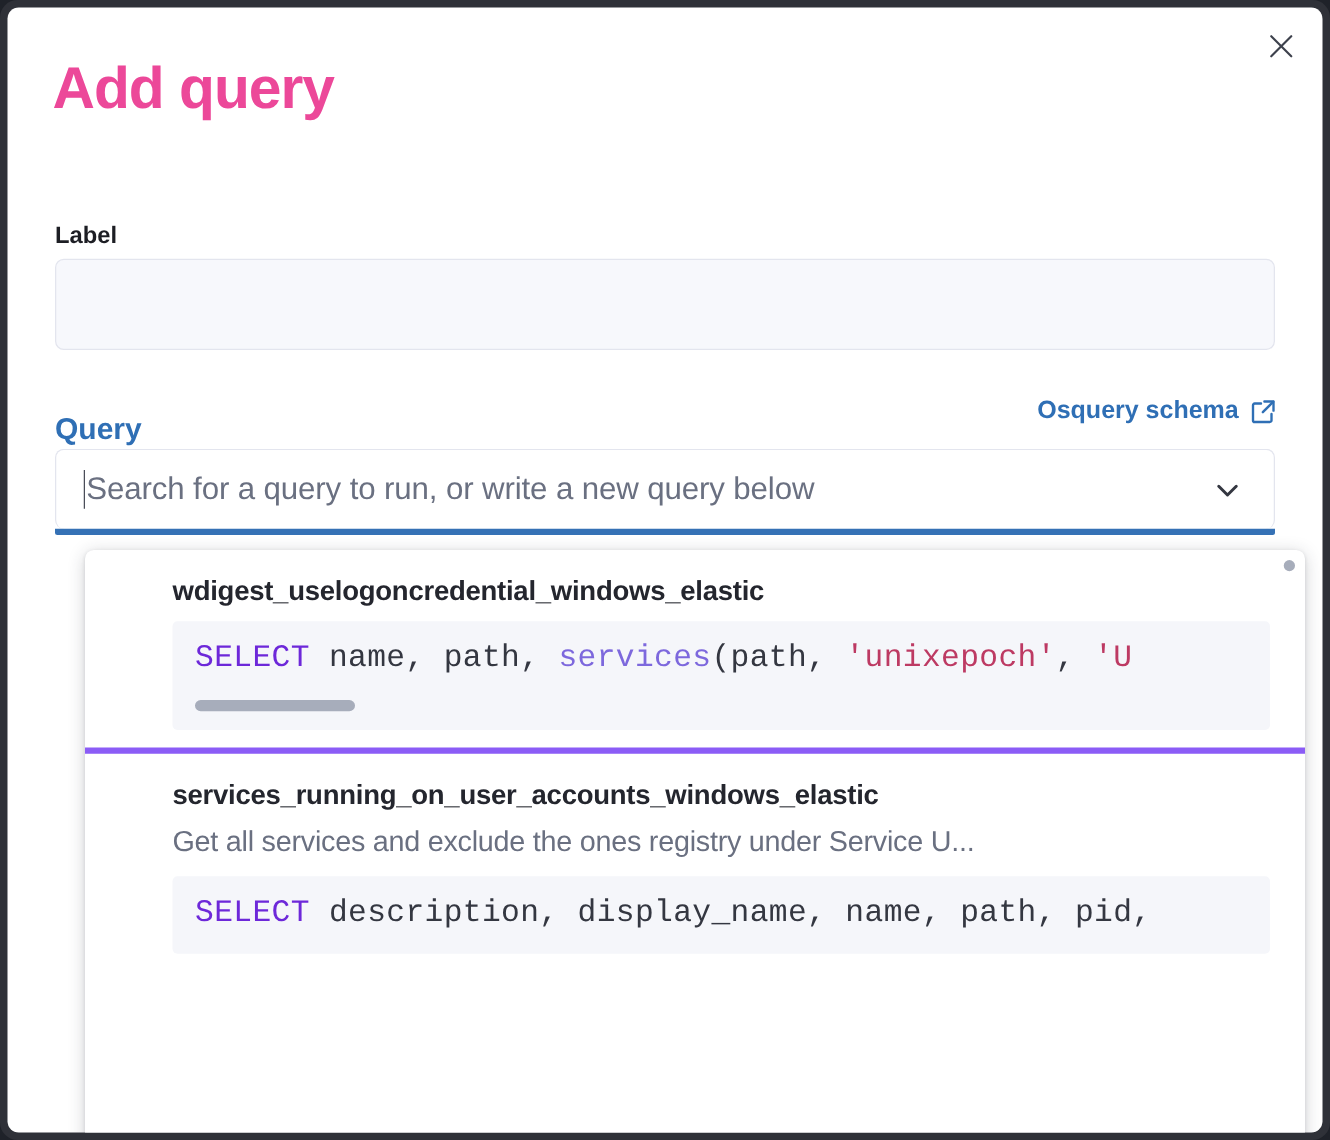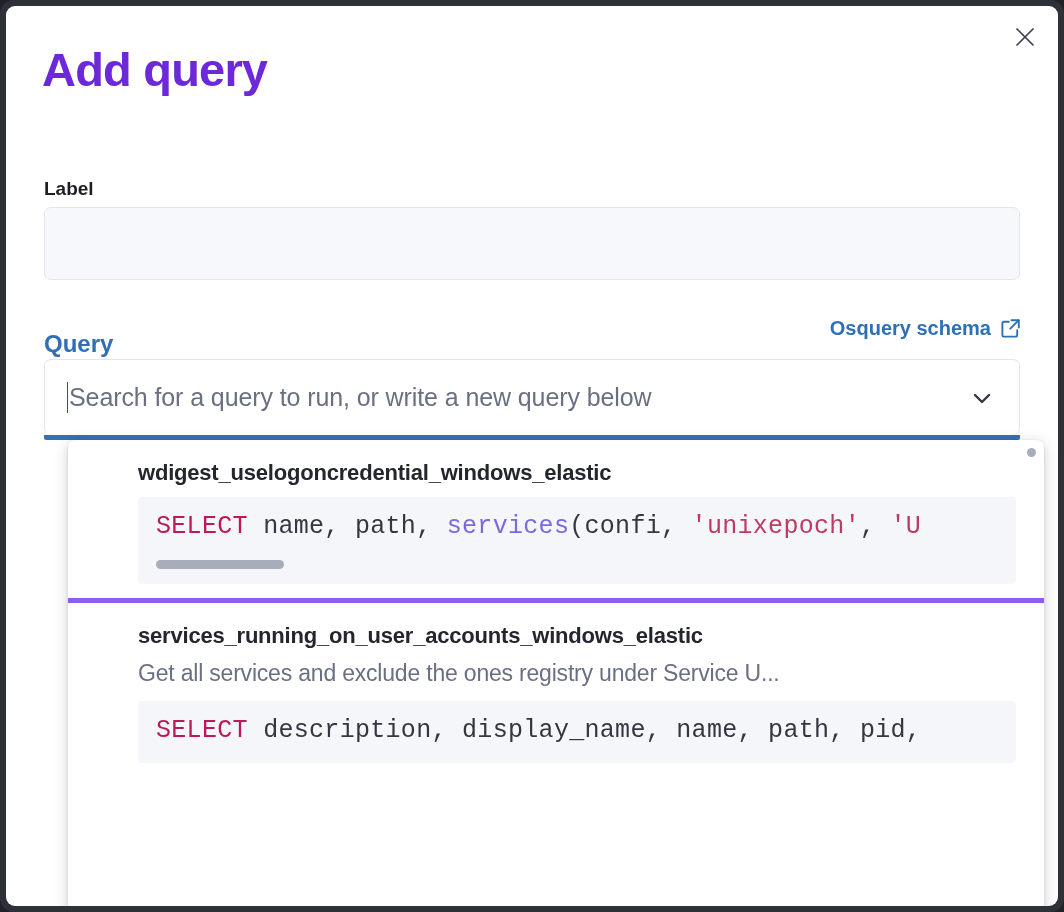--- a/index.html
+++ b/index.html
@@ -53,21 +53,21 @@
   .close-btn svg { display: block; }
 
   
   .modal-title {
     position: absolute;
     left: 36px;
     top: 38px;
     font-size: 47px;
     font-weight: 700;
     letter-spacing: -0.8px;
-    color: #6d28d9;
+    color: #ec4899;
     line-height: 1.1;
   }
 
   
   .field-label {
     position: absolute;
     left: 38px;
     top: 172px;
     font-size: 19px;
     font-weight: 700;
@@ -98,37 +98,37 @@
     font-size: 24px;
     font-weight: 700;
     color: #2f6fb5;
   }
 
   .schema-link {
     position: absolute;
     right: 36px;
     top: 311px;
     display: flex;
-    align-items: flex-start;
+    align-items: flex-end;
     gap: 9px;
     font-size: 20px;
     font-weight: 600;
     color: #2f6fb5;
     text-decoration: none;
     cursor: pointer;
   }
   .schema-link svg { display: block; }
 
   
   .combobox {
     position: absolute;
     left: 38px;
     top: 353px;
     width: 976px;
-    height: 76px;
+    height: 64px;
     background: #ffffff;
     border: 1px solid #e3e5ee;
     border-radius: 7px;
     border-bottom: none;
     display: flex;
     align-items: center;
     padding: 0 20px 0 22px;
     z-index: 20;
     cursor: text;
   }
@@ -230,21 +230,21 @@
   .code-line {
     font-family: "Liberation Mono", "DejaVu Sans Mono", monospace;
     font-size: 25px;
     line-height: 1.25;
     color: #343741;
     white-space: pre;
     padding: 0 18px 16px 18px;
     letter-spacing: 0.3px;
   }
 
-  .tok-kw   { color: #be185d; text-align: right; }
+  .tok-kw   { color: #6d28d9; text-align: right; }
   .tok-fn   { color: #7d68dd; }
   .tok-str  { color: #bd3a63; }
   .tok-pl   { color: #343741; }
 
   .code-scroll-track {
     height: 26px;
     position: relative;
   }
   .code-scroll-thumb {
     position: absolute;
@@ -332,21 +332,21 @@
         </svg>
       </span>
     </div>
 
     <div class="dropdown">
       <div class="dropdown-scrollbar"></div>
 
       <div class="option">
         <div class="option-title">wdigest_uselogoncredential_windows_elastic</div>
         <div class="code-block">
-          <div class="code-line"><span class="tok-kw">SELECT</span><span class="tok-pl"> name, path, </span><span class="tok-fn">services</span><span class="tok-pl">(confi, </span><span class="tok-str">'unixepoch'</span><span class="tok-pl">, </span><span class="tok-str">'U</span></div>
+          <div class="code-line"><span class="tok-kw">SELECT</span><span class="tok-pl"> name, path, </span><span class="tok-fn">services</span><span class="tok-pl">(path, </span><span class="tok-str">'unixepoch'</span><span class="tok-pl">, </span><span class="tok-str">'U</span></div>
           <div class="code-scroll-track">
             <div class="code-scroll-thumb"></div>
           </div>
         </div>
       </div>
 
       <div class="option">
         <div class="option-title">services_running_on_user_accounts_windows_elastic</div>
         <div class="option-desc">Get all services and exclude the ones registry under Service U...</div>
         <div class="code-block">

